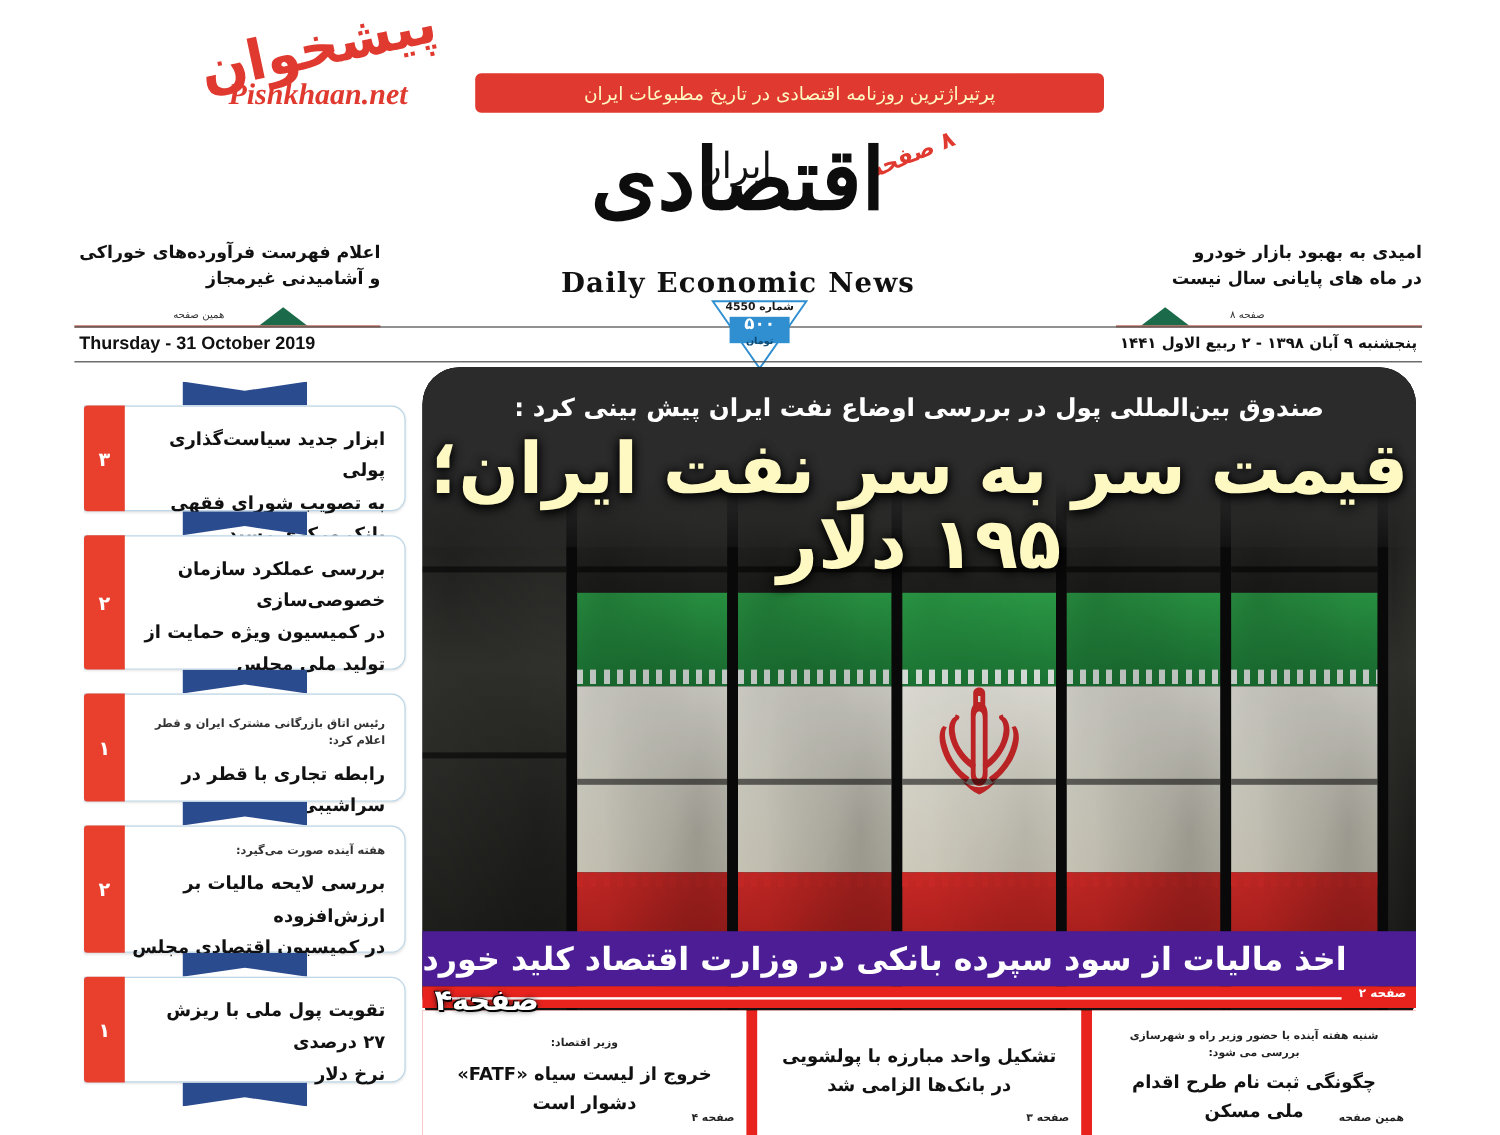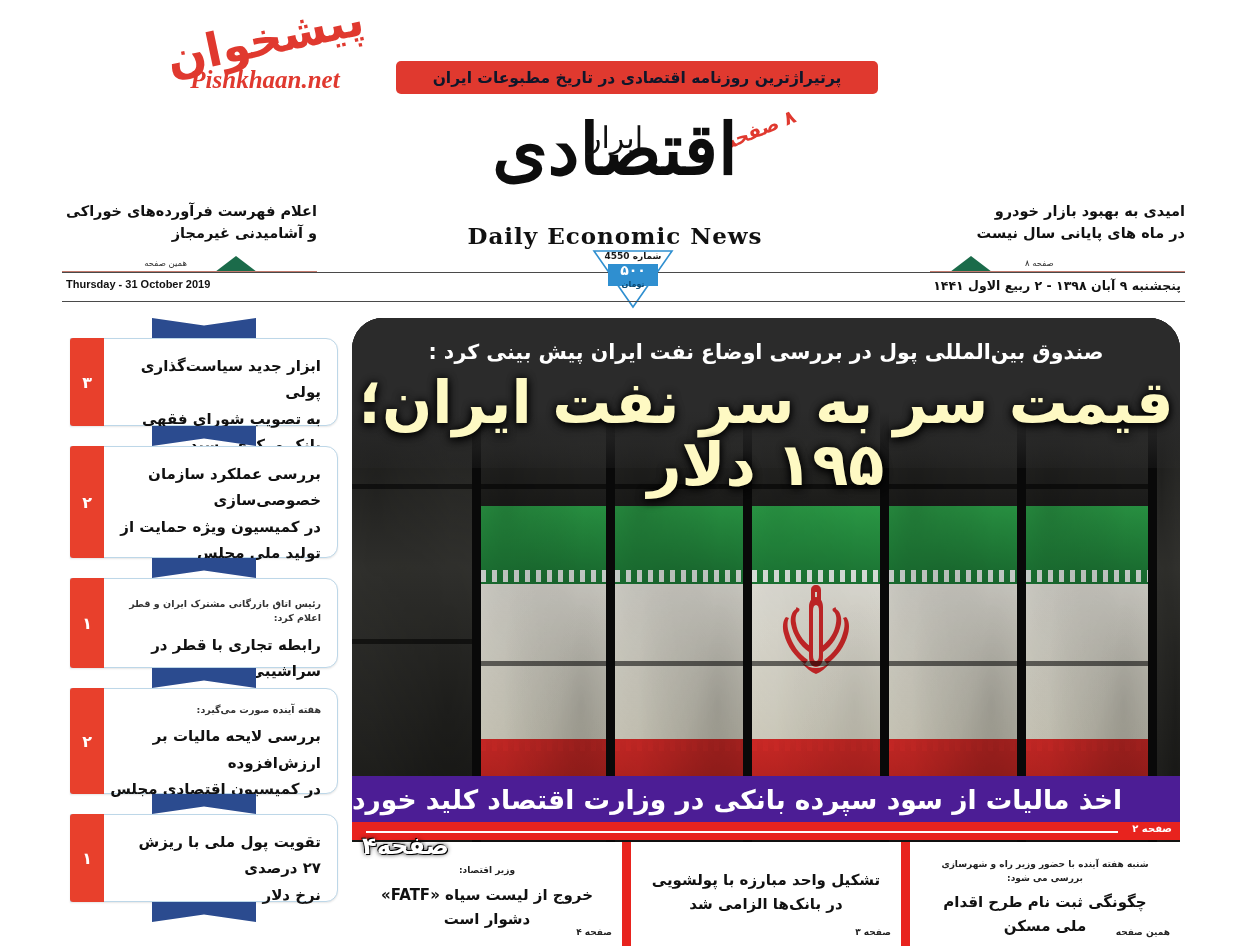--- a/index.html
+++ b/index.html
@@ -17,24 +17,24 @@
   .pishkhaan .fa{
     color:#e0392f;font-size:46px;font-weight:700;line-height:1;
     transform:rotate(-12deg);display:block;margin:8px 0 0 0;
     letter-spacing:-1px;}
   .pishkhaan .en{
     color:#e0392f;font-family:"Liberation Serif",serif;font-style:italic;
     font-weight:700;font-size:25px;direction:ltr;display:block;margin-top:4px;}
 
   
   .slogan{
-    position:absolute;left:396px;top:61px;width:482px;height:33px;
-    background:#e0392f;border-radius:5px;color:#0f172a;
+    position:absolute;left:396px;top:61px;width:524px;height:33px;
+    background:#e0392f;border-radius:5px;color:#fef9c3;
     display:flex;align-items:center;justify-content:center;
-    font-size:15.5px;font-weight:700;letter-spacing:1px;direction:rtl;}
+    font-size:15.5px;font-weight:400;letter-spacing:1px;direction:rtl;}
 
   
   .masthead{position:absolute;left:355px;top:100px;width:520px;height:160px;text-align:center;}
   .mh-pages{position:absolute;right:78px;top:18px;color:#e0392f;font-size:19px;
     font-weight:700;transform:rotate(-22deg);direction:rtl;}
   .mh-abrar{position:absolute;left:0;right:0;top:20px;font-size:30px;color:#111;
     font-family:"DejaVu Serif",serif;direction:rtl;letter-spacing:2px;}
   .mh-main{position:absolute;left:0;right:0;top:14px;font-size:71px;line-height:1;
     color:#0d0d0d;font-family:"DejaVu Serif",serif;font-weight:700;direction:rtl;}
   .mh-en{position:absolute;left:0;right:0;top:122px;font-size:23px;color:#111;
@@ -65,21 +65,21 @@
   #teaser-left{left:62px;top:200px;text-align:right;}
   #teaser-left .t-page{right:130px;bottom:5px;}
   #teaser-left .t-tri{right:60px;}
   #teaser-right{right:65px;top:200px;text-align:right;}
   #teaser-right .t-page{left:95px;bottom:5px;}
   #teaser-right .t-tri{left:20px;}
 
   
   .datebar{position:absolute;left:62px;right:65px;top:272px;height:28px;
     border-top:1.5px solid #4a4a4a;border-bottom:1.5px solid #4a4a4a;}
-  .date-en{position:absolute;left:4px;top:5px;font-size:11px;font-weight:700;
+  .date-en{position:absolute;left:4px;top:5px;font-size:15px;font-weight:700;
     color:#111;direction:ltr;font-family:"Liberation Sans",sans-serif;}
   .date-fa{position:absolute;right:4px;top:5px;font-size:12.5px;font-weight:700;
     color:#111;direction:rtl;}
 
   
   .sidebar{position:absolute;left:70px;top:318px;width:268px;}
   .chev{width:104px;height:20px;margin:0 auto;background:#2b4b8f;
     clip-path:polygon(0 0,100% 0,100% 100%,50% 62%,0 100%);}
   .chev.up{clip-path:polygon(0 0,50% 38%,100% 0,100% 100%,0 100%);}
   .sb-card{position:relative;background:#fff;border:1px solid #bdd7e8;
@@ -87,21 +87,21 @@
     box-shadow:0 1px 2px rgba(0,0,0,.10);}
   .sb-accent{position:absolute;left:-1px;top:-1px;bottom:-1px;width:34px;
     background:#e8402c;border-radius:3px 0 0 3px;
     display:flex;align-items:center;justify-content:center;}
   .sb-pg{color:#fff;font-size:16px;font-weight:700;direction:rtl;}
   .sb-body{padding:14px 16px 14px 48px;text-align:right;}
   .sb-kicker{font-size:9.5px;color:#333;font-weight:700;line-height:1.5;margin-bottom:6px;}
   .sb-title{font-size:15px;font-weight:700;color:#111;line-height:1.75;}
 
   
-  .photo{position:absolute;left:352px;top:318px;width:828px;height:554px;
+  .photo{position:absolute;left:352px;top:306px;width:828px;height:554px;
     overflow:hidden;background:#1d1d1d;border-radius:31px;}
   .photo .barrels{position:absolute;inset:0;}
   .barrel{position:absolute;top:0;bottom:0;}
   .barrel .sect{position:absolute;left:0;right:0;}
   .b-top{top:0;height:38%;background:linear-gradient(180deg,#0d0d0d,#2a2a28 60%,#1b1b19);}
   .b-green{top:34%;height:14%;background:linear-gradient(180deg,#2da54a,#1d7f38);}
   .b-white{top:48%;height:28%;background:linear-gradient(180deg,#f3f1e8,#d9d6c6);}
   .b-red{top:76%;height:18%;background:linear-gradient(180deg,#d42a27,#9e1b18);}
   .b-bot{top:94%;height:6%;background:#121212;}
   .dark-barrel .sect{background:linear-gradient(180deg,#121212,#3a3a36 45%,#151513);}

